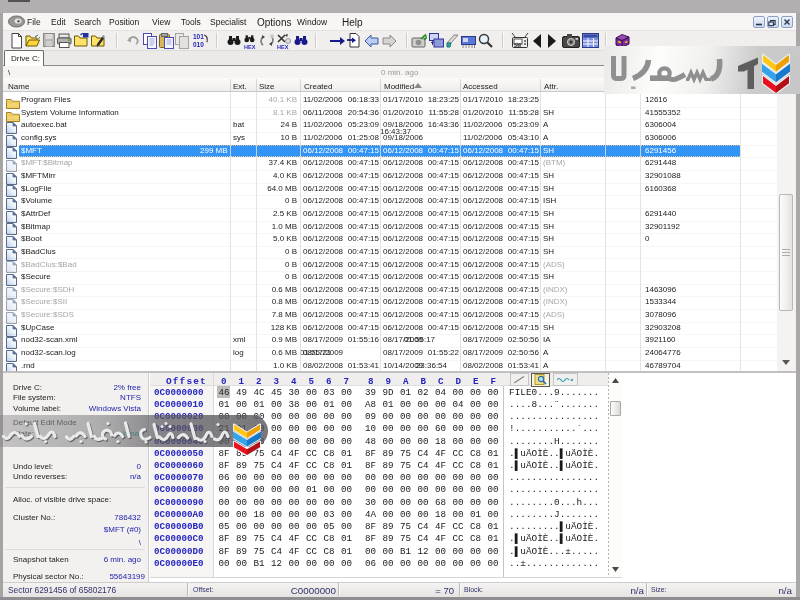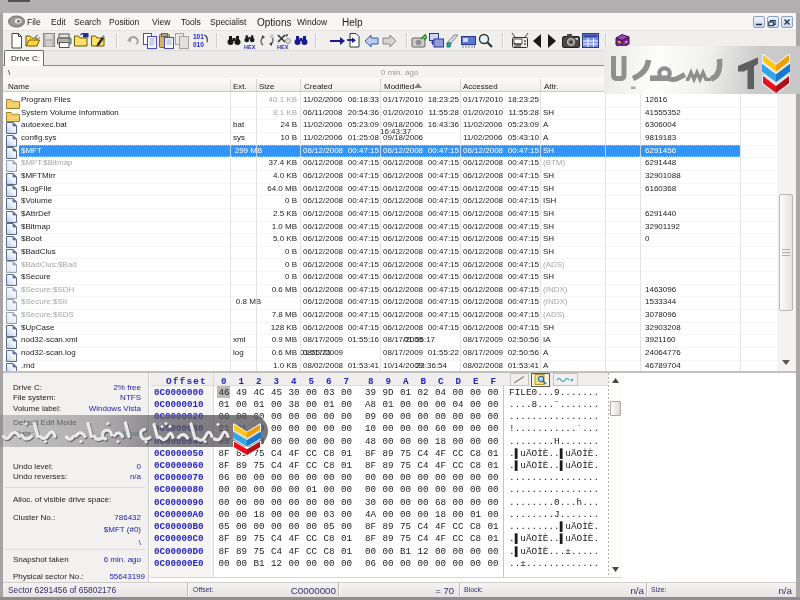--- a/index.html
+++ b/index.html
@@ -305,35 +305,35 @@
 <div class="ab t8" style="left:21px;top:132.9px;color:#1b1b1b">config.sys</div>
 <div class="ab t8" style="left:233px;top:132.9px;color:#1b1b1b">sys</div>
 <div class="ab t8" style="left:200px;top:132.9px;width:97px;text-align:right;color:#1b1b1b">10 B</div>
 <div class="ab t8" style="left:303px;top:132.9px;color:#1b1b1b">11/02/2006</div>
 <div class="ab t8" style="left:300px;top:132.9px;width:79px;text-align:right;color:#1b1b1b">01:25:08</div>
 <div class="ab t8" style="left:383px;top:132.9px;color:#1b1b1b">09/18/2006</div>
 <div class="ab t8" style="left:380px;top:127px;width:99px;text-align:left;color:#1b1b1b">16:43:37</div>
 <div class="ab t8" style="left:463px;top:132.9px;color:#1b1b1b">11/02/2006</div>
 <div class="ab t8" style="left:460px;top:132.9px;width:79px;text-align:right;color:#1b1b1b">05:43:10</div>
 <div class="ab t8" style="left:543px;top:132.9px;color:#1b1b1b">A</div>
-<div class="ab t8" style="left:645px;top:132.9px;color:#1b1b1b">9819183</div>
+<div class="ab t8" style="left:645px;top:132.9px;color:#1b1b1b">6306006</div>
 <div class="ab" style="left:3px;top:144.6px;width:774px;height:1px;background:rgba(0,0,0,0.035)"></div>
 <div class="ab" style="left:6px;top:145.4px"><svg width="11" height="12" viewBox="0 0 11 12">
         <defs>
           <linearGradient id="pg" x1="0" y1="1" x2="1" y2="0">
             <stop offset="0" stop-color="#b9cdea"></stop>
             <stop offset="0.55" stop-color="#eef4fb"></stop>
             <stop offset="1" stop-color="#ffffff"></stop>
           </linearGradient>
         </defs>
         <path d="M0.5,0.5 h6.5 l3.5,3.5 V11.5 H0.5Z" fill="url(#pg)" stroke="#5a6a8a" stroke-width="1"></path>
         <path d="M7,0.5 V4 h3.5 Z" fill="#5a78b0" stroke="#5a6a8a" stroke-width="0.8"></path>
       </svg></div>
 <div class="ab t8" style="left:21px;top:145.6px;color:#ffffff">$MFT</div>
-<div class="ab t8" style="left:200px;top:145.6px;width:97px;text-align:center;color:#ffffff">299 MB</div>
+<div class="ab t8" style="left:200px;top:145.6px;width:97px;text-align:left;color:#ffffff">299 MB</div>
 <div class="ab t8" style="left:303px;top:145.6px;color:#ffffff">06/12/2008</div>
 <div class="ab t8" style="left:300px;top:145.6px;width:79px;text-align:right;color:#ffffff">00:47:15</div>
 <div class="ab t8" style="left:383px;top:145.6px;color:#ffffff">06/12/2008</div>
 <div class="ab t8" style="left:380px;top:145.6px;width:79px;text-align:right;color:#ffffff">00:47:15</div>
 <div class="ab t8" style="left:463px;top:145.6px;color:#ffffff">06/12/2008</div>
 <div class="ab t8" style="left:460px;top:145.6px;width:79px;text-align:right;color:#ffffff">00:47:15</div>
 <div class="ab t8" style="left:543px;top:145.6px;color:#ffffff">SH</div>
 <div class="ab t8" style="left:645px;top:145.6px;color:#ffffff">6291456</div>
 <div class="ab" style="left:3px;top:157.2px;width:774px;height:1px;background:rgba(0,0,0,0.035)"></div>
 <div class="ab" style="left:6px;top:158.1px"><svg width="11" height="12" viewBox="0 0 11 12">
@@ -579,21 +579,21 @@
           <linearGradient id="pgg" x1="0" y1="1" x2="1" y2="0">
             <stop offset="0" stop-color="#dfe3ec"></stop>
             <stop offset="0.55" stop-color="#eef4fb"></stop>
             <stop offset="1" stop-color="#ffffff"></stop>
           </linearGradient>
         </defs>
         <path d="M0.5,0.5 h6.5 l3.5,3.5 V11.5 H0.5Z" fill="url(#pgg)" stroke="#9aa2b2" stroke-width="1"></path>
         <path d="M7,0.5 V4 h3.5 Z" fill="#9aa8c8" stroke="#9aa2b2" stroke-width="0.8"></path>
       </svg></div>
 <div class="ab t8" style="left:21px;top:297.4px;color:#a6a6a6">$Secure:$SII</div>
-<div class="ab t8" style="left:200px;top:297.4px;width:97px;text-align:center;color:#1b1b1b">0.8 MB</div>
+<div class="ab t8" style="left:200px;top:297.4px;width:97px;text-align:right;color:#1b1b1b">0.8 MB</div>
 <div class="ab t8" style="left:303px;top:297.4px;color:#1b1b1b">06/12/2008</div>
 <div class="ab t8" style="left:300px;top:297.4px;width:79px;text-align:right;color:#1b1b1b">00:47:15</div>
 <div class="ab t8" style="left:383px;top:297.4px;color:#1b1b1b">06/12/2008</div>
 <div class="ab t8" style="left:380px;top:297.4px;width:79px;text-align:right;color:#1b1b1b">00:47:15</div>
 <div class="ab t8" style="left:463px;top:297.4px;color:#1b1b1b">06/12/2008</div>
 <div class="ab t8" style="left:460px;top:297.4px;width:79px;text-align:right;color:#1b1b1b">00:47:15</div>
 <div class="ab t8" style="left:543px;top:297.4px;color:#a6a6a6">(INDX)</div>
 <div class="ab t8" style="left:645px;top:297.4px;color:#1b1b1b">1533344</div>
 <div class="ab" style="left:3px;top:309.0px;width:774px;height:1px;background:rgba(0,0,0,0.035)"></div>
 <div class="ab" style="left:6px;top:309.9px"><svg width="11" height="12" viewBox="0 0 11 12">

